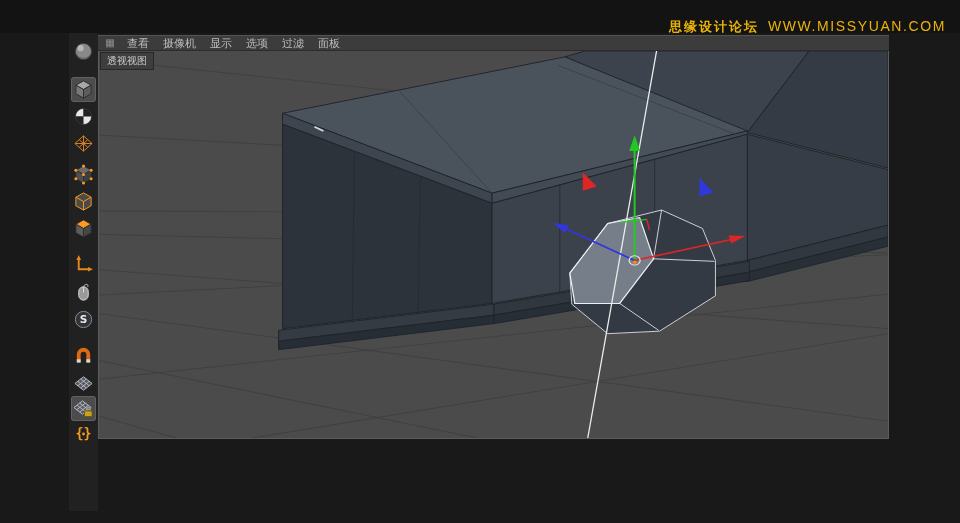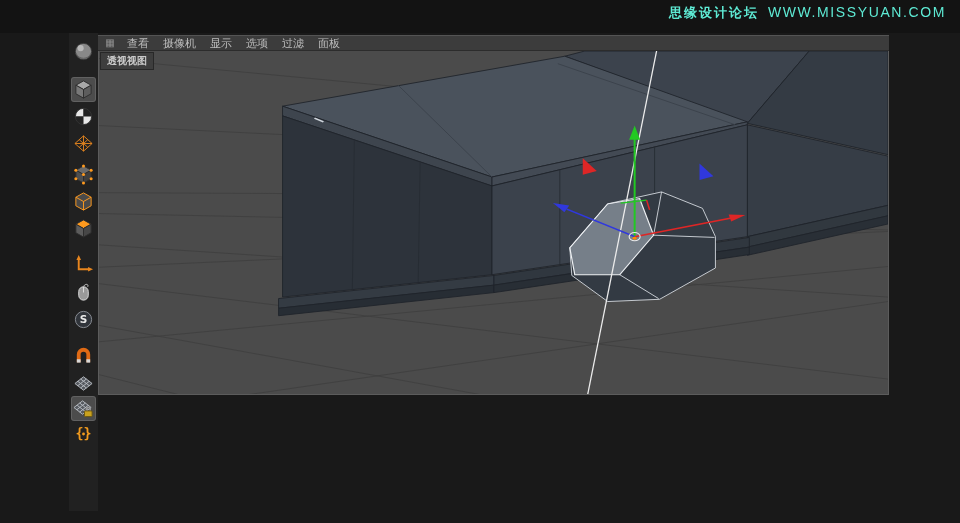--- a/index.html
+++ b/index.html
@@ -2,41 +2,41 @@
 <html><head>
 <meta charset="utf-8">
 <style>
   * { margin:0; padding:0; box-sizing:border-box; }
   html,body { width:960px; height:523px; overflow:hidden; background:#191919;
               font-family:"Liberation Sans", sans-serif; }
   .app { position:relative; width:960px; height:523px; background:#191919; }
 
   
   .topbar { position:absolute; left:0; top:0; width:960px; height:33px; background:#131313; }
-  .watermark { position:absolute; right:14px; top:4px; display:flex; align-items:baseline; gap:9px; color:#5eead4; }
+  .watermark { position:absolute; right:14px; top:18px; display:flex; align-items:baseline; gap:9px; color:#eab308; }
   .wm-cn  { font-size:13px; font-weight:bold; letter-spacing:2px; }
   .wm-url { font-size:14px; letter-spacing:1.6px; }
 
   
   .sidebar { position:absolute; left:69px; top:33px; width:29px; height:478px; background:#212121; }
   .tool { position:absolute; left:3px; width:23px; height:23px; display:flex; align-items:center;
           justify-content:center; border-radius:2px; cursor:pointer; }
   .tool.active { background:#4c4c4c; box-shadow:0 0 0 1px #616161; }
   .tool svg { width:21px; height:21px; display:block; }
 
   
   .menubar { position:absolute; left:98px; top:35px; width:791px; height:16px; background:#3c3c3c;
              border-top:1px solid #545454; border-bottom:1px solid #2c2c2c;
              display:flex; align-items:center; color:#bdbdbd; font-size:11px; line-height:14px; }
   .grip { width:20px; text-align:center; color:#919191; font-size:10px; margin-left:2px; cursor:pointer; }
   .menu-item { padding:4px 7px; cursor:pointer; white-space:nowrap; }
 
   
-  .viewport { position:absolute; left:98px; top:51px; width:791px; height:344px; background:#4b4b4b;
-              border:1px solid #5c5c5c; border-top:none;font-weight:bold; }
+  .viewport { position:absolute; left:98px; top:51px; width:791px; height:388px; background:#4b4b4b;
+              border:1px solid #5c5c5c; border-top:none; }
   .vp-label { position:absolute; left:1px; top:1px; z-index:2; background:#3e3e3e;
               border:1px solid #282828; color:#c9c9c9; font-size:10px; padding:1px 6px; cursor:pointer; }
   .viewport svg.scene { position:absolute; left:0; top:0; width:100%; height:100%; }
 </style>
 </head>
 <body>
 
 <div class="app">
 
   <div class="topbar">

